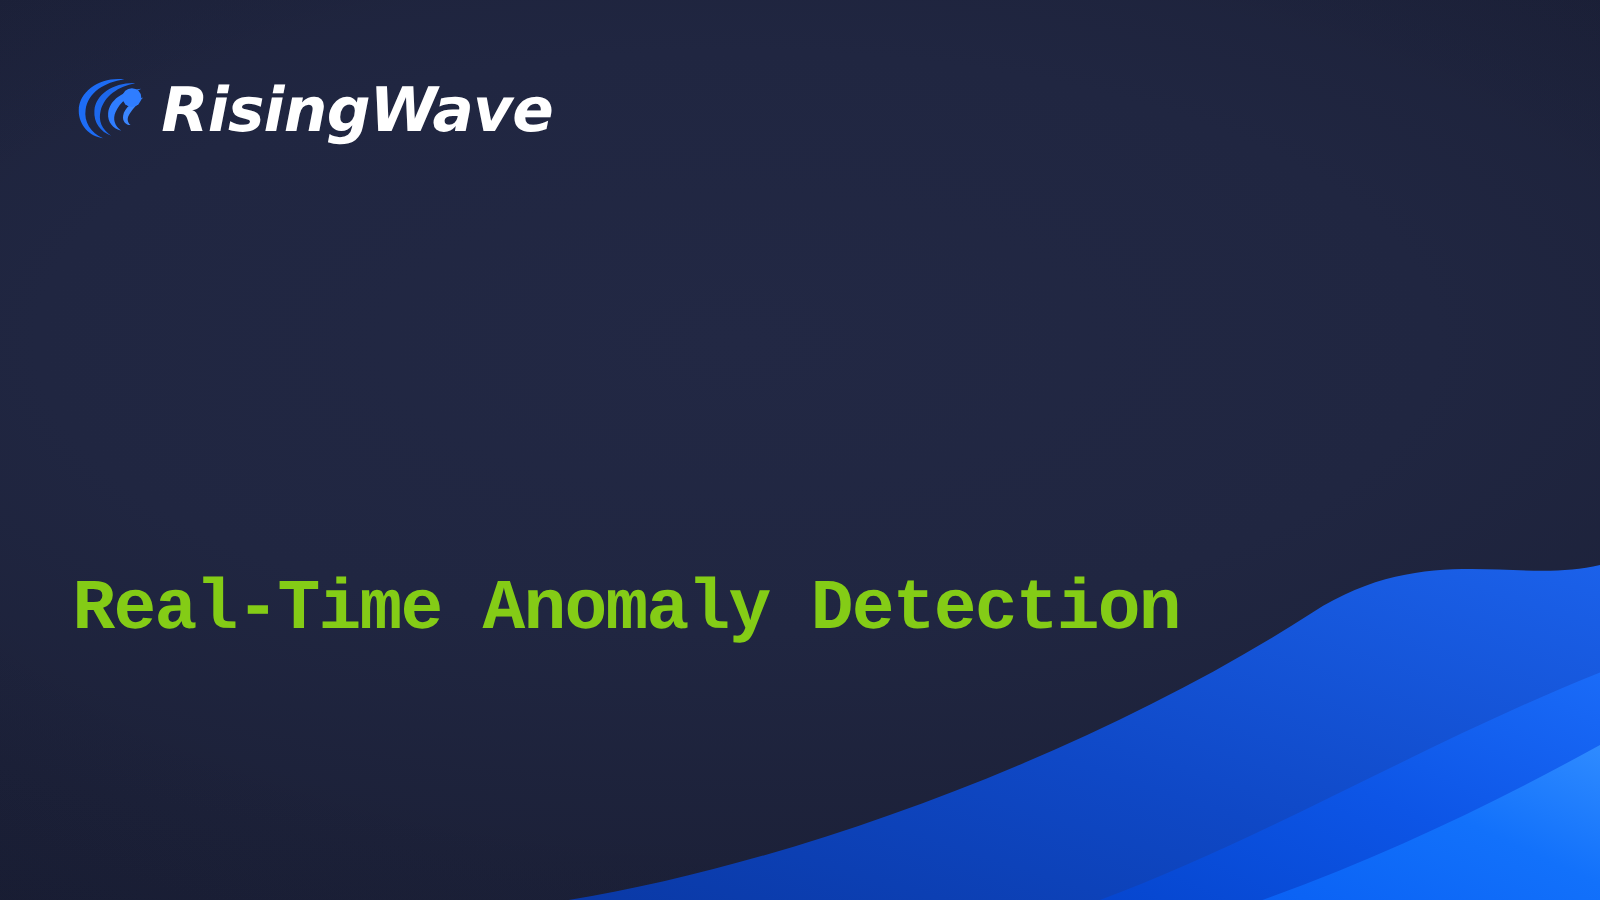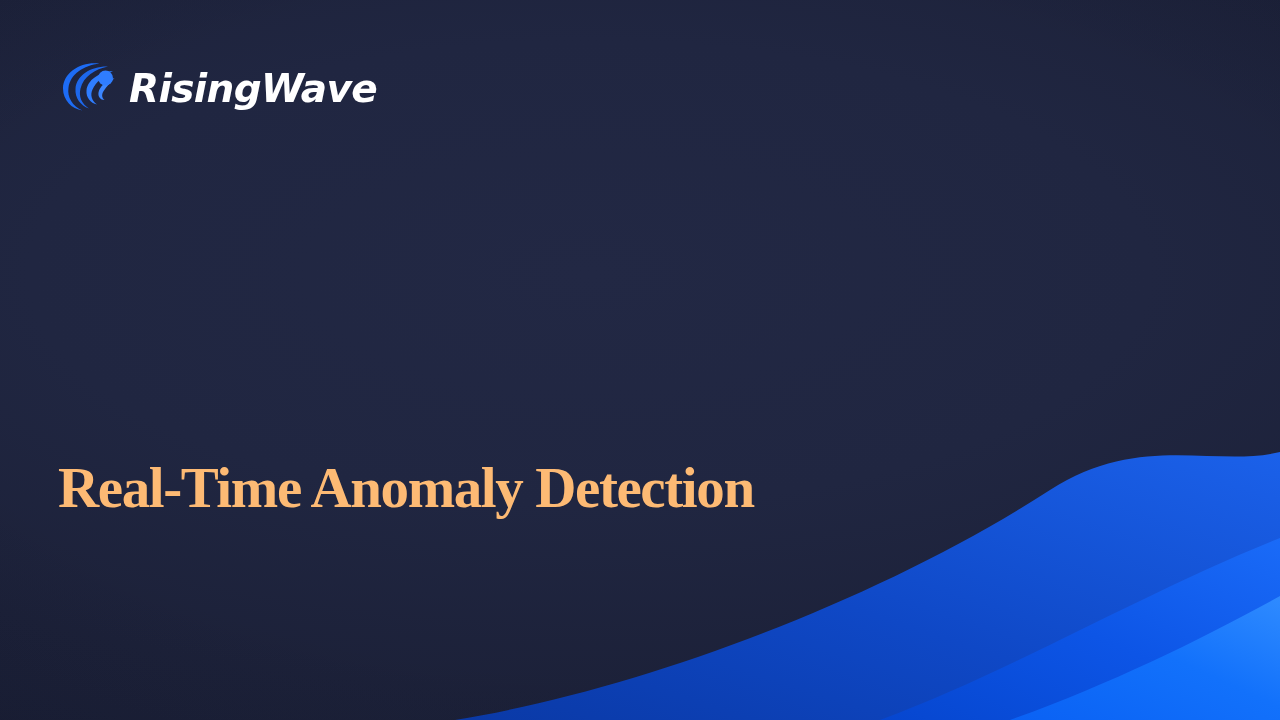--- a/index.html
+++ b/index.html
@@ -56,43 +56,43 @@
     gap: 13px;
   }
   .logo-mark {
     width: 60px;
     height: 58px;
     flex: 0 0 auto;
     display: block;
   }
   .logo-word {
     font-family: "DejaVu Sans", sans-serif;
-    font-size: 39px;
+    font-size: 49px;
     line-height: 1;
     font-weight: 700;
     font-style: italic;
     letter-spacing: -0.6px;
     color: #ffffff;
     white-space: nowrap;
     transform: translateY(1px);
   }
   
   .title-block {
     position: absolute;
     left: 58px;
     top: 455px;
     width: 1000px;
   }
   .title-line {
-    font-family: Liberation Serif, serif;
+    font-family: Liberation Mono, monospace;
     font-size: 57px;
     line-height: 66px;
     font-weight: 700;
     letter-spacing: -1.4px;
-    color: #fdba74;
+    color: #84cc16;
     white-space: nowrap;
     margin: 0;
   }
 </style>
 </head>
 <body>
 
 <div id="slide">
 
   <div class="bg-base"></div>

